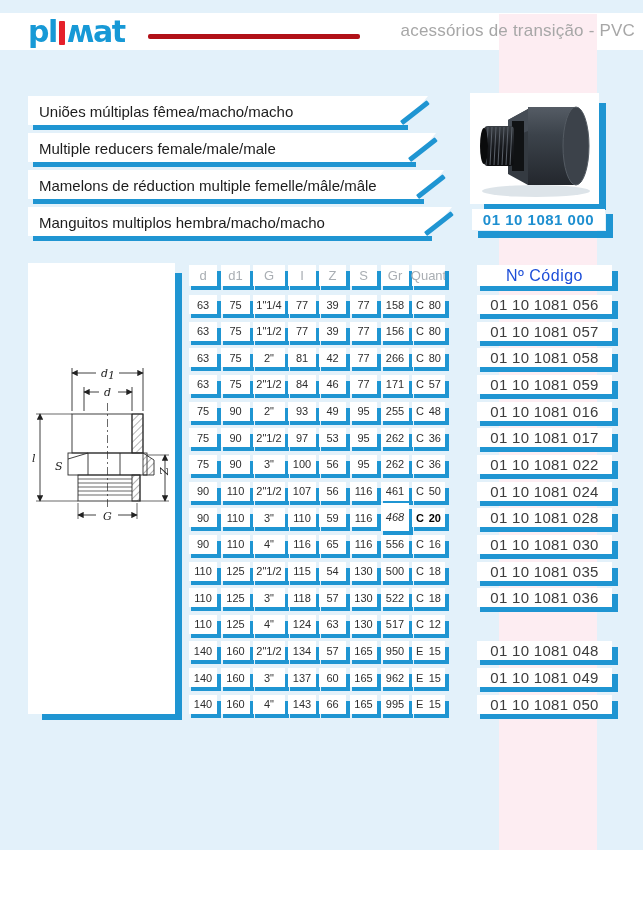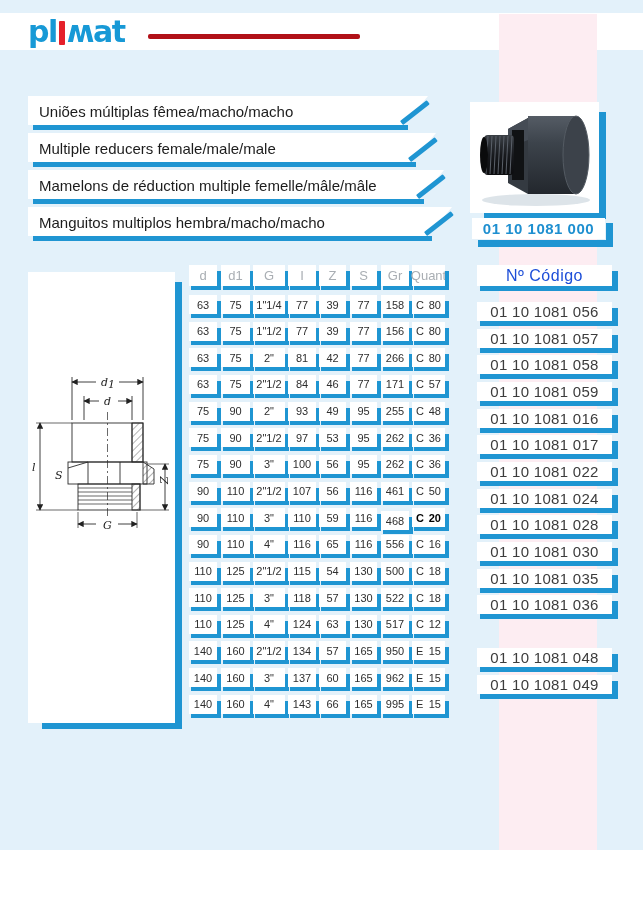--- a/index.html
+++ b/index.html
@@ -29,21 +29,21 @@
   .banner-white{position:absolute;inset:0;background:#fff;clip-path:polygon(0 0,100% 0,calc(100% - 24px) 100%,0 100%);}
   .banner-label{position:absolute;left:11px;top:50%;transform:translateY(-50%);font-size:15px;color:#1c1c1c;white-space:nowrap;z-index:1;}
   .banner-underbar{position:absolute;left:5px;right:20px;bottom:-5px;height:5px;background:var(--blue);}
   .banner-swoosh{position:absolute;right:-9px;bottom:0px;width:34px;height:5px;background:var(--blue);transform:rotate(-38deg);transform-origin:left bottom;border-radius:1px;}
   .b1{top:96px;width:400px;text-align:center;}
   .b2{top:133px;width:408px;}
   .b3{top:170px;width:416px;}
   .b4{top:207px;width:424px;}
 
   
-  .box{position:absolute;background:#fff;z-index:2;margin-top:9px;}
+  .box{position:absolute;background:#fff;z-index:2;}
   .box::after{content:"";position:absolute;left:3px;right:-5px;bottom:-5px;height:5px;background:var(--blue);}
   .box::before{content:"";position:absolute;right:-5px;top:7px;bottom:-5px;width:5px;background:var(--blue);}
 
   .panel::after{left:14px;right:-7px;bottom:-6px;height:6px;}
   .panel::before{width:7px;right:-7px;top:10px;bottom:-6px;}
 
   
   .photo-panel{left:470px;top:93px;width:129px;height:111px;}
   .code-box{left:472px;top:209px;width:133px;height:21px;display:flex;align-items:center;justify-content:center;}
   .code-box::after{left:6px;right:-8px;bottom:-8px;height:7px;}
@@ -58,37 +58,38 @@
   .cell{position:absolute;background:#fff;display:flex;align-items:center;justify-content:center;font-size:11px;color:var(--ink);}
   .cell::after{content:"";position:absolute;left:2px;right:-4px;bottom:-4px;height:4px;background:var(--blue);}
   .cell::before{content:"";position:absolute;right:-4px;top:6px;bottom:-4px;width:4px;background:var(--blue);}
   .cell.th{color:var(--gray-head);font-size:13px;}
   .cell.quant{justify-content:space-between;padding:0 4px;}
   .cell.bold{font-weight:bold;color:#000;}
 
   
   .codes-col{position:absolute;left:477px;top:265px;width:145px;height:462px;z-index:2;}
   .code-head{position:absolute;left:0;top:0;width:135px;height:21px;background:#fff;display:flex;align-items:center;justify-content:center;font-size:16px;color:#1d4ed8;letter-spacing:.5px;}
-  .code-item{position:absolute;left:0;width:135px;height:19px;background:#fff;display:flex;align-items:center;justify-content:center;font-size:15px;color:#3c3c3c;letter-spacing:.3px;margin-top:7px;}
+  .code-item{position:absolute;left:0;width:135px;height:19px;background:#fff;display:flex;align-items:center;justify-content:center;font-size:15px;color:#3c3c3c;letter-spacing:.3px;}
   .code-head::after,.code-item::after{content:"";position:absolute;left:3px;right:-6px;bottom:-5px;height:5px;background:var(--blue);}
   .code-head::before,.code-item::before{content:"";position:absolute;right:-6px;top:6px;bottom:-5px;width:6px;background:var(--blue);}
 
   svg text{font-family:"DejaVu Serif",serif;font-style:italic;font-size:11px;fill:#222;}
 </style>
 </head>
 <body>
 
 <div class="page">
   <div class="bg-blue"></div>
   <div class="header-band"></div>
   <div class="pink-band"></div>
 
   <div class="header-content">
     <div class="logo"><span>pl</span><span class="redbar"></span><span>ʍat</span></div>
     <div class="red-line"></div>
+    <div class="page-title">acessórios de transição - PVC</div>
   </div>
 
   <div class="banner-wrap b1">
     <div class="banner-white"></div>
     <div class="banner-underbar"></div>
     <div class="banner-swoosh"></div>
     <span class="banner-label">Uniões múltiplas fêmea/macho/macho</span>
   </div>
   <div class="banner-wrap b2">
     <div class="banner-white"></div>
@@ -311,21 +312,21 @@
       <div class="cell quant" style="left: 223px; top: 216.55px; width: 33px; height: 19px;">
         <span>C</span>
         <span>50</span>
       </div>
       <div class="cell" style="left: 0px; top: 243.2px; width: 28px; height: 19px;">90</div>
       <div class="cell" style="left: 32px; top: 243.2px; width: 29px; height: 19px;">110</div>
       <div class="cell" style="left: 64px; top: 243.2px; width: 32px; height: 19px;">3"</div>
       <div class="cell" style="left: 99px; top: 243.2px; width: 28px; height: 19px;">110</div>
       <div class="cell" style="left: 130px; top: 243.2px; width: 27px; height: 19px;">59</div>
       <div class="cell" style="left: 161px; top: 243.2px; width: 27px; height: 19px;">116</div>
-      <div class="cell" style="left: 192px; top: 246px; width: 28px; height: 19px;">468</div>
+      <div class="cell" style="left: 192px; top: 238px; width: 28px; height: 28px; font-style: italic;">468</div>
       <div class="cell quant bold" style="left: 223px; top: 243.2px; width: 33px; height: 19px;">
         <span>C</span>
         <span>20</span>
       </div>
       <div class="cell" style="left: 0px; top: 269.85px; width: 28px; height: 19px;">90</div>
       <div class="cell" style="left: 32px; top: 269.85px; width: 29px; height: 19px;">110</div>
       <div class="cell" style="left: 64px; top: 269.85px; width: 32px; height: 19px;">4"</div>
       <div class="cell" style="left: 99px; top: 269.85px; width: 28px; height: 19px;">116</div>
       <div class="cell" style="left: 130px; top: 269.85px; width: 27px; height: 19px;">65</div>
       <div class="cell" style="left: 161px; top: 269.85px; width: 27px; height: 19px;">116</div>
@@ -411,14 +412,15 @@
       <div class="code-item" style="top: 136.6px;">01 10 1081 016</div>
       <div class="code-item" style="top: 163.25px;">01 10 1081 017</div>
       <div class="code-item" style="top: 189.9px;">01 10 1081 022</div>
       <div class="code-item" style="top: 216.55px;">01 10 1081 024</div>
       <div class="code-item" style="top: 243.2px;">01 10 1081 028</div>
       <div class="code-item" style="top: 269.85px;">01 10 1081 030</div>
       <div class="code-item" style="top: 296.5px;">01 10 1081 035</div>
       <div class="code-item" style="top: 323.15px;">01 10 1081 036</div>
       <div class="code-item" style="top: 376.45px;">01 10 1081 048</div>
       <div class="code-item" style="top: 403.1px;">01 10 1081 049</div>
+      <div class="code-item" style="top: 429.75px;">01 10 1081 050</div>
     </div>
 </div>
 
 </body></html>

